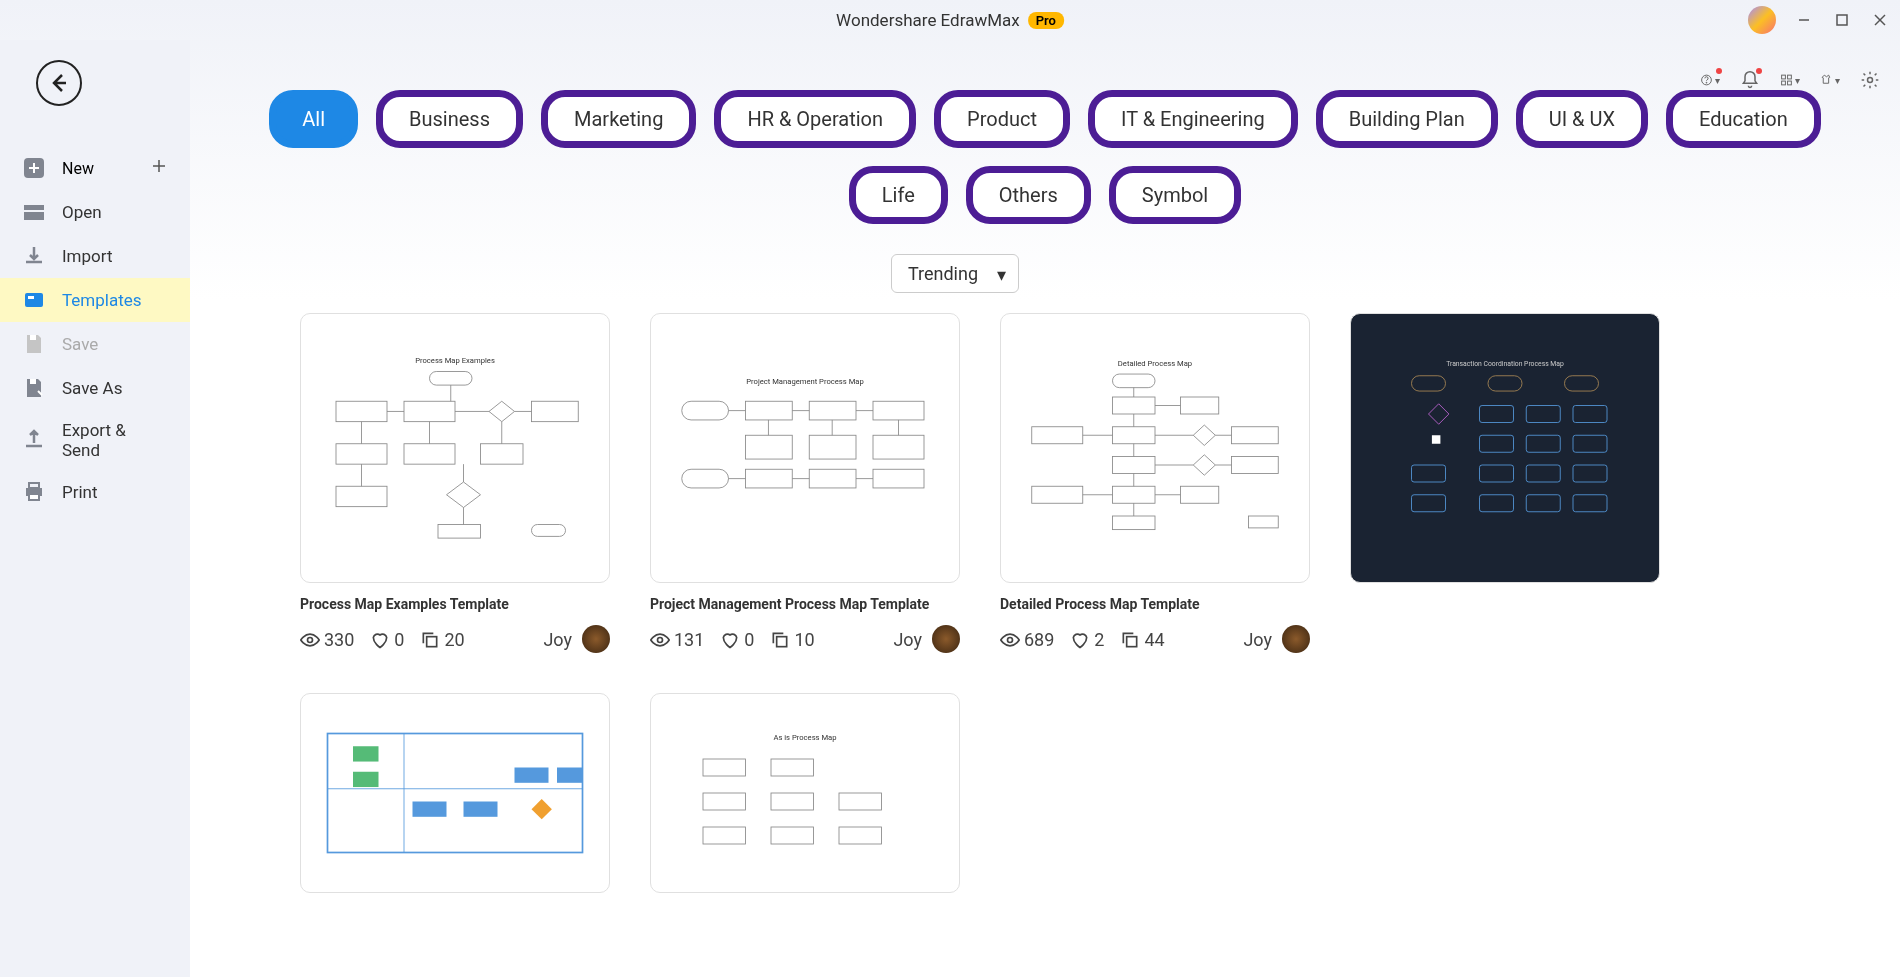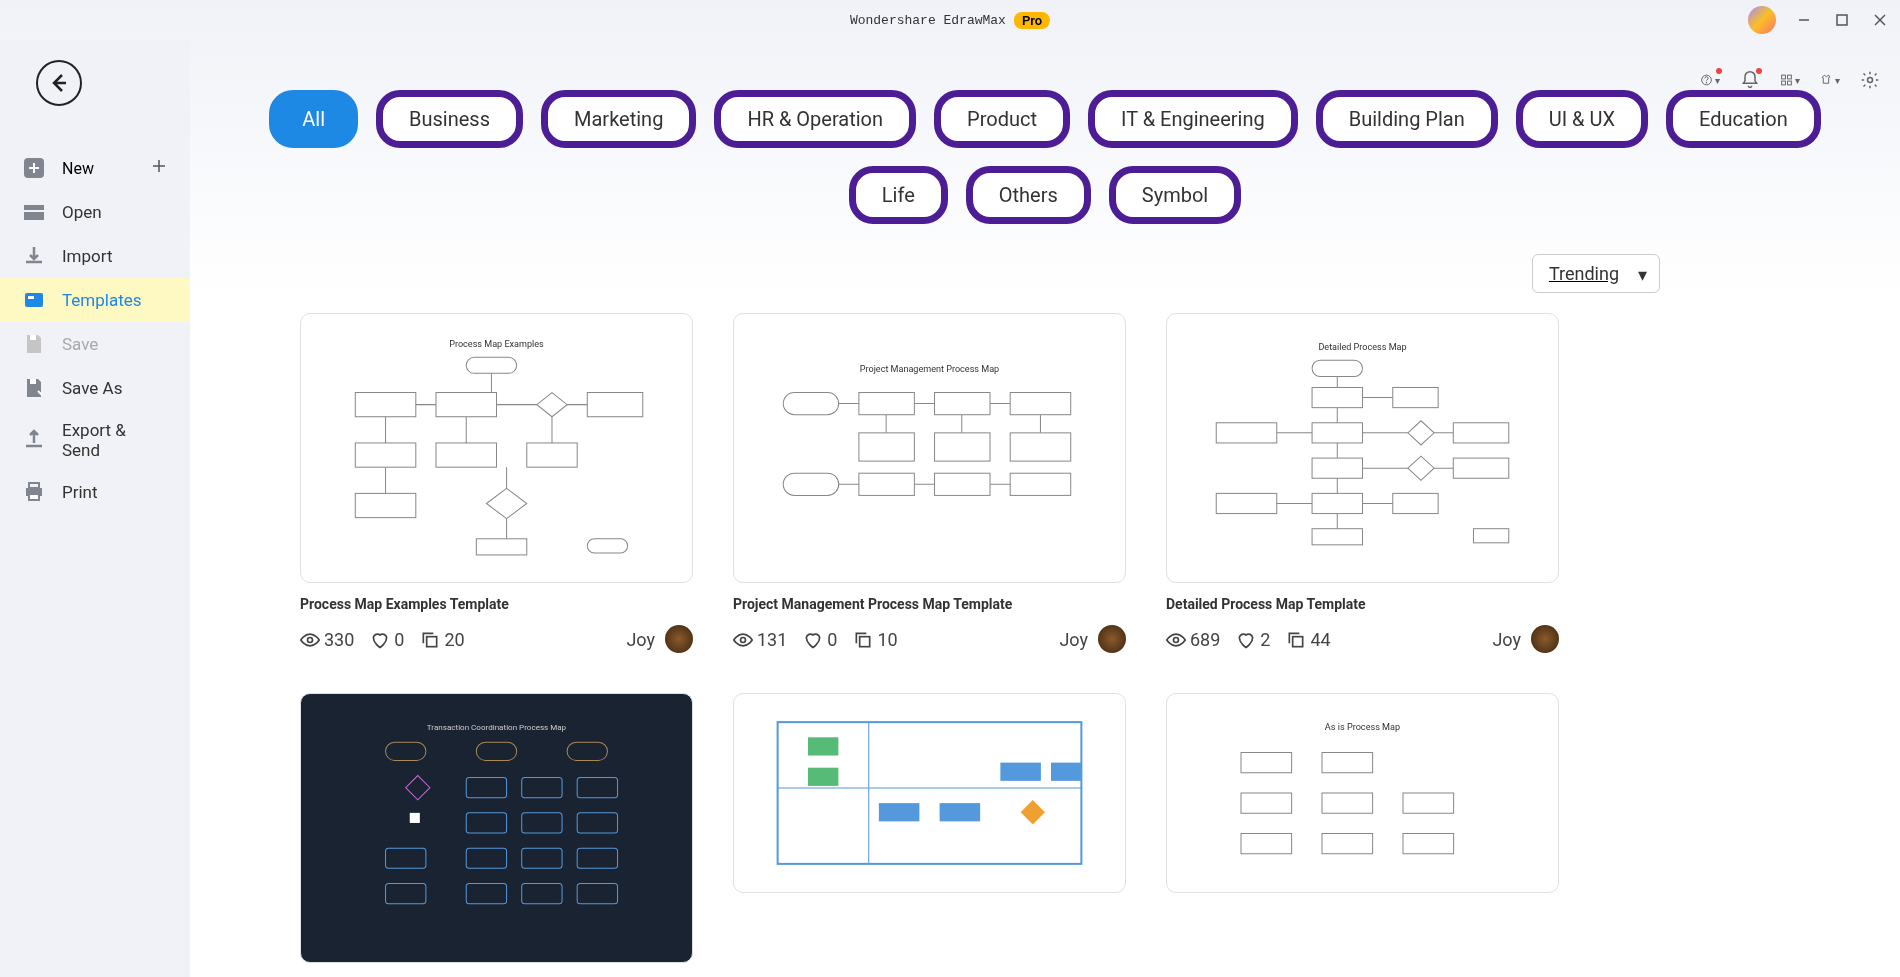--- a/index.html
+++ b/index.html
@@ -1,21 +1,21 @@
 <!DOCTYPE html>
 <html><head>
 <meta charset="utf-8">
 <style>
 * { margin: 0; padding: 0; box-sizing: border-box; font-family: -apple-system, BlinkMacSystemFont, "Segoe UI", Roboto, sans-serif; }
 body { background: linear-gradient(180deg, #f0f2f8 0%, #ffffff 300px); width: 1900px; height: 977px; overflow: hidden; display: flex; flex-direction: column; }
 
 
 .title-bar { height: 40px; display: flex; align-items: center; justify-content: space-between; padding: 0 10px; }
 .title-center { position: absolute; left: 50%; transform: translateX(-50%); display: flex; align-items: center; gap: 8px; }
-.app-title { font-size: 13px; color: #333; font-family: Liberation Mono, monospace; }
+.app-title { font-size: 17px; color: #333; }
 .pro-badge { background: #ffb700; color: #000; font-size: 13px; font-weight: 600; padding: 1px 8px; border-radius: 8px; }
 .title-right { display: flex; align-items: center; gap: 18px; margin-left: auto; }
 .avatar-icon { width: 28px; height: 28px; border-radius: 50%; background: linear-gradient(135deg,#a78bfa,#fbbf24,#f87171); }
 .win-btn { width: 20px; height: 20px; display: flex; align-items: center; justify-content: center; color: #555; cursor: pointer; }
 
 
 .toolbar-right { position: absolute; top: 70px; right: 20px; display: flex; align-items: center; gap: 20px; color: #666; }
 .tool-icon { width: 20px; height: 20px; display: flex; align-items: center; justify-content: center; cursor: pointer; position: relative; }
 .tool-icon .dot { position: absolute; top: -2px; right: -2px; width: 6px; height: 6px; background: #ef4444; border-radius: 50%; }
 
@@ -35,26 +35,26 @@
 
 
 .main { flex: 1; padding: 50px 60px 0 60px; overflow: auto; }
 .heading { text-align: center; font-size: 48px; font-weight: 700; color: #222; margin-bottom: 30px; }
 .heading-blue { color: #1e88e5; }
 
 .filter-row { display: flex; flex-wrap: wrap; gap: 18px; justify-content: center; margin-bottom: 30px; }
 .filter-chip { border: 7px solid #4c1d95; border-radius: 24px; padding: 10px 26px; font-size: 20px; color: #333; cursor: pointer; background: #fff; }
 .filter-chip.active { background: #1e88e5; color: #fff; border-color: #1e88e5; }
 
-.sort-row { display: flex; justify-content: flex-end; margin-bottom: 20px; padding-right: 180px; text-decoration: underline; }
+.sort-row { display: flex; justify-content: center; margin-bottom: 20px; padding-right: 180px; }
 .sort-select { border: 1px solid #ccc; border-radius: 6px; padding: 8px 40px 8px 16px; font-size: 18px; color: #333; cursor: pointer; background: #fff; position: relative; }
 .sort-select .chev { position: absolute; right: 12px; top: 50%; transform: translateY(-50%); }
 
 .grid { display: flex; flex-wrap: wrap; gap: 40px; padding: 0 50px; }
-.card { width: 393px; display: flex; flex-direction: column; gap: 12px; }
+.card { width: 310px; display: flex; flex-direction: column; gap: 12px; }
 .card-preview { border: 1px solid #e0e0e0; border-radius: 10px; height: 270px; background: #fff; padding: 18px; display: flex; align-items: center; justify-content: center; overflow: hidden; }
 .card-preview.dark { background: #1a2332; }
 .card-preview.short { height: 200px; }
 .card-title { font-size: 14px; color: #333; line-height: 1.3; font-weight: bold; }
 .card-meta { display: flex; align-items: center; justify-content: space-between; font-size: 18px; color: #444; }
 .card-stats { display: flex; align-items: center; gap: 16px; }
 .card-author { display: flex; align-items: center; gap: 10px; }
 .author-avatar { width: 28px; height: 28px; border-radius: 50%; background: radial-gradient(circle,#8b5a2b,#3a2410); }
 
 .stat { display: flex; align-items: flex-end; gap: 4px; }

